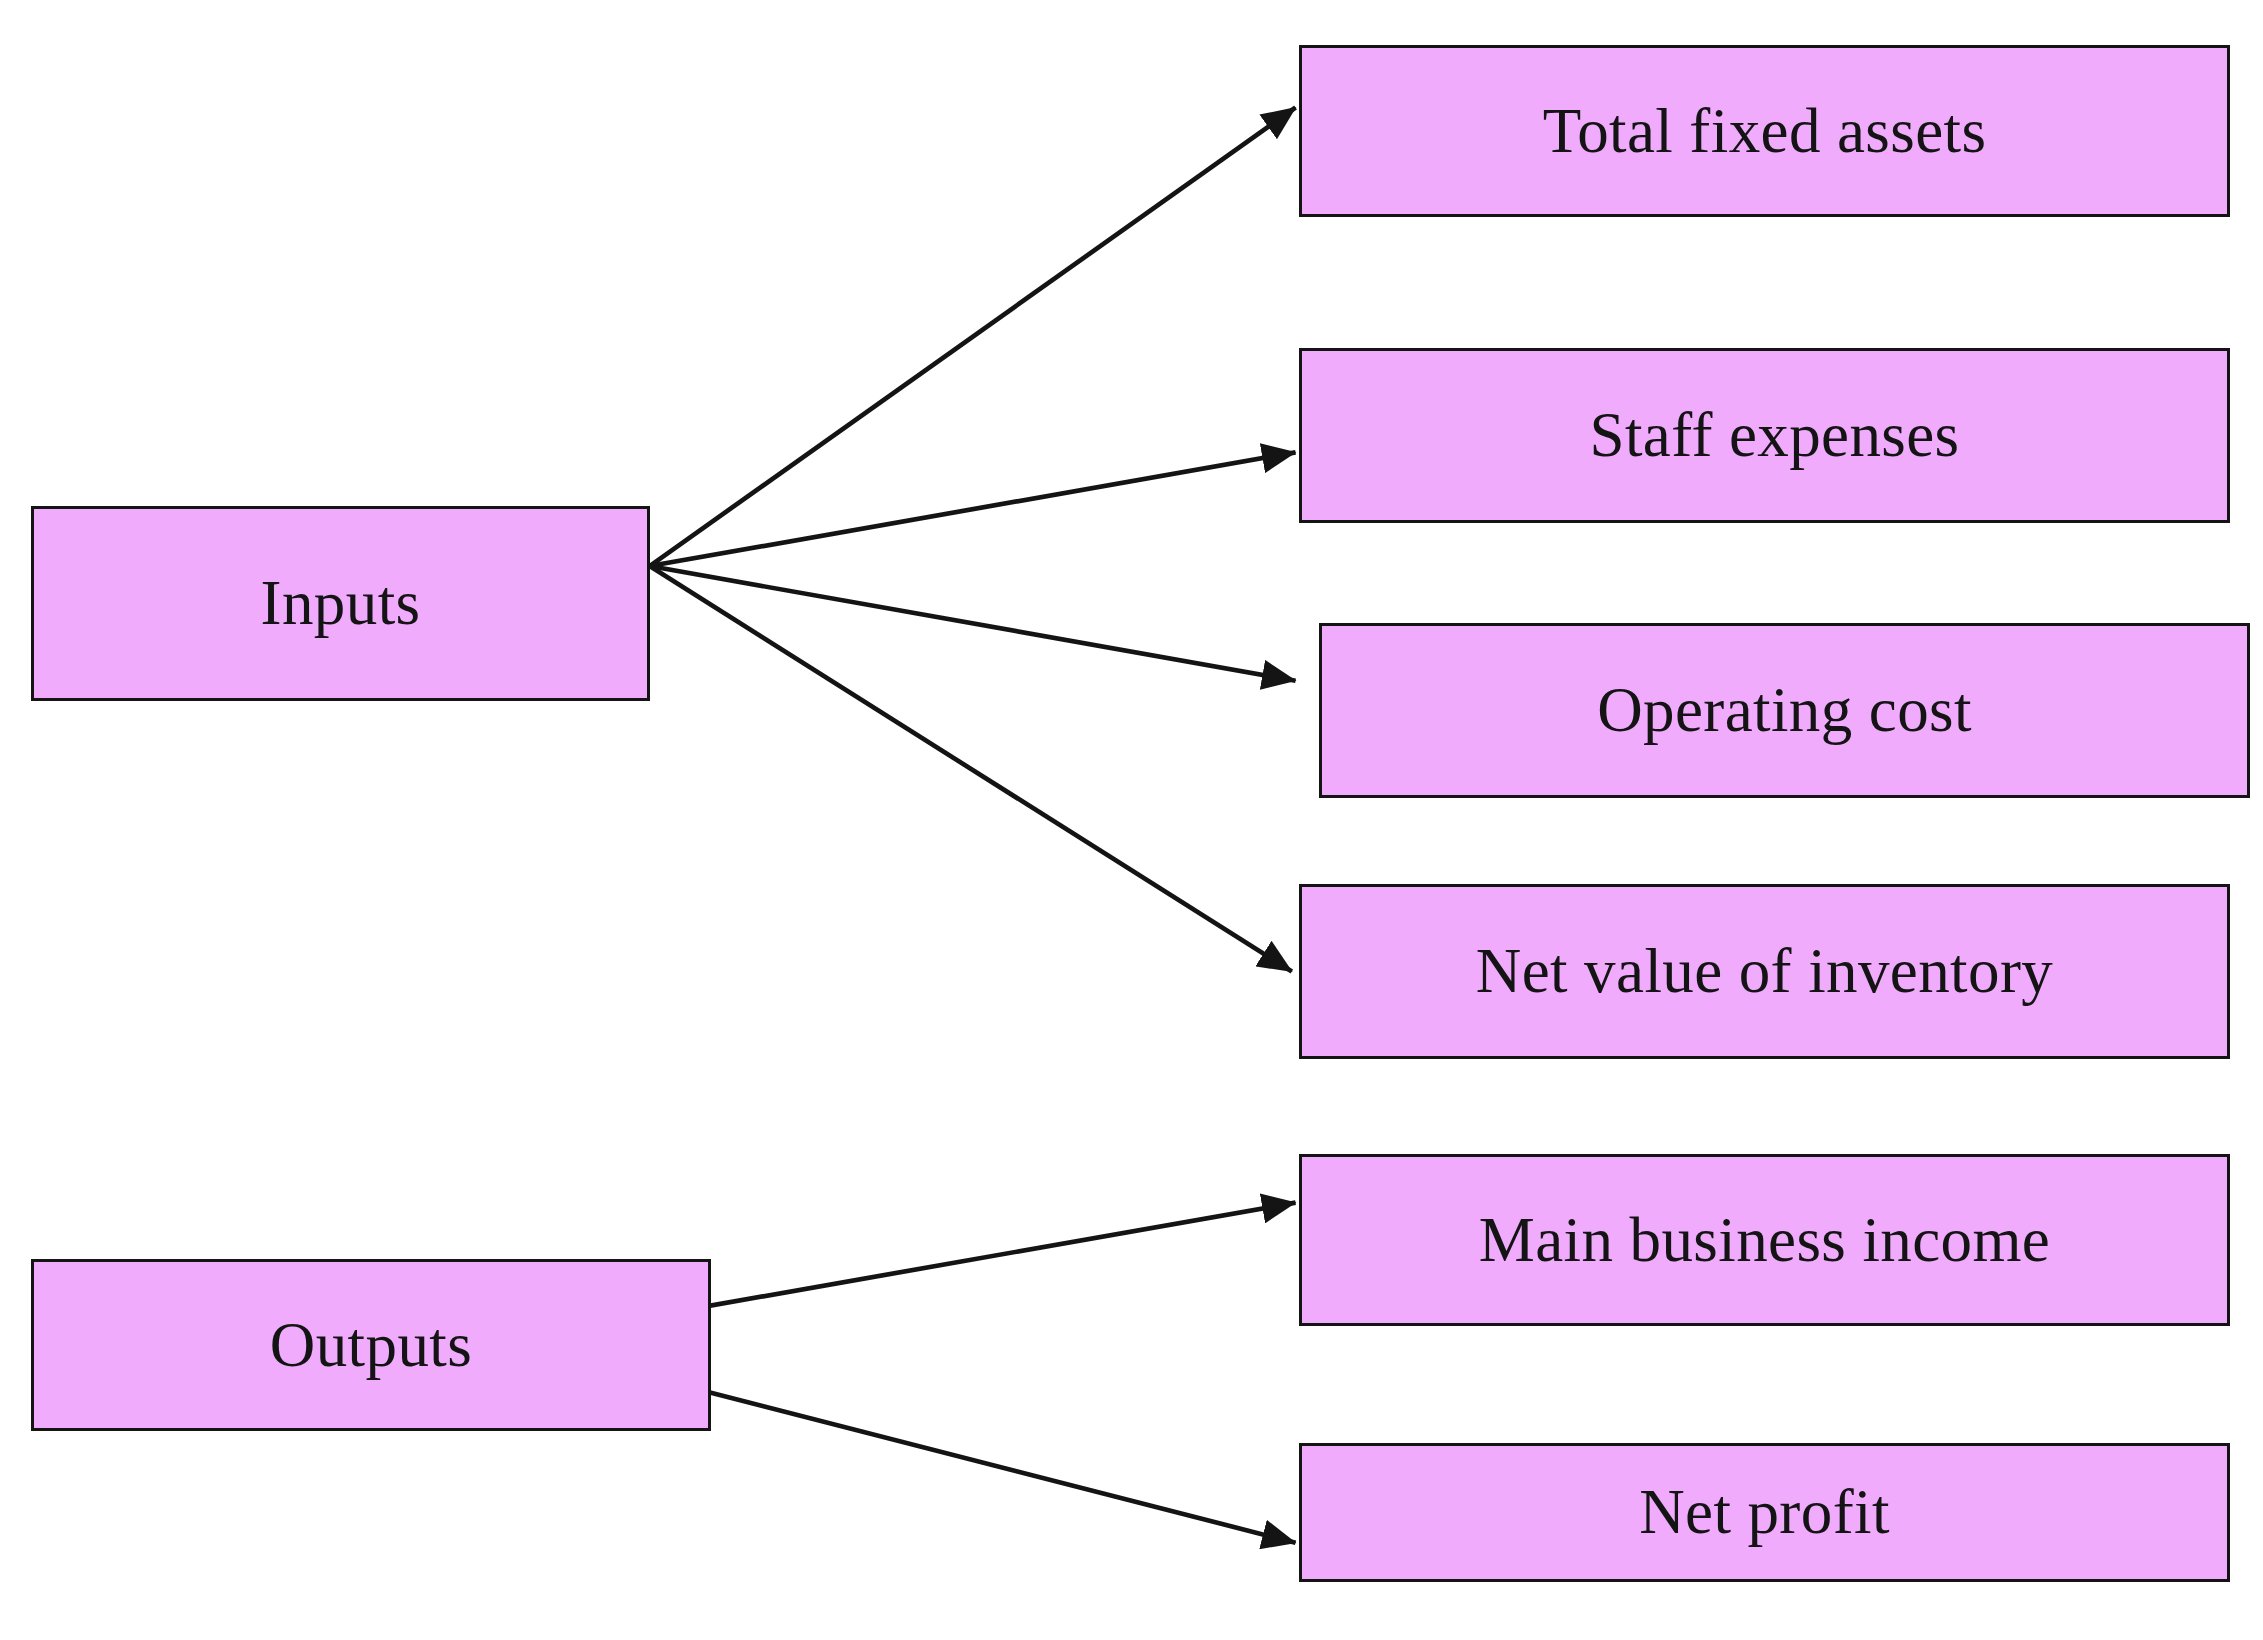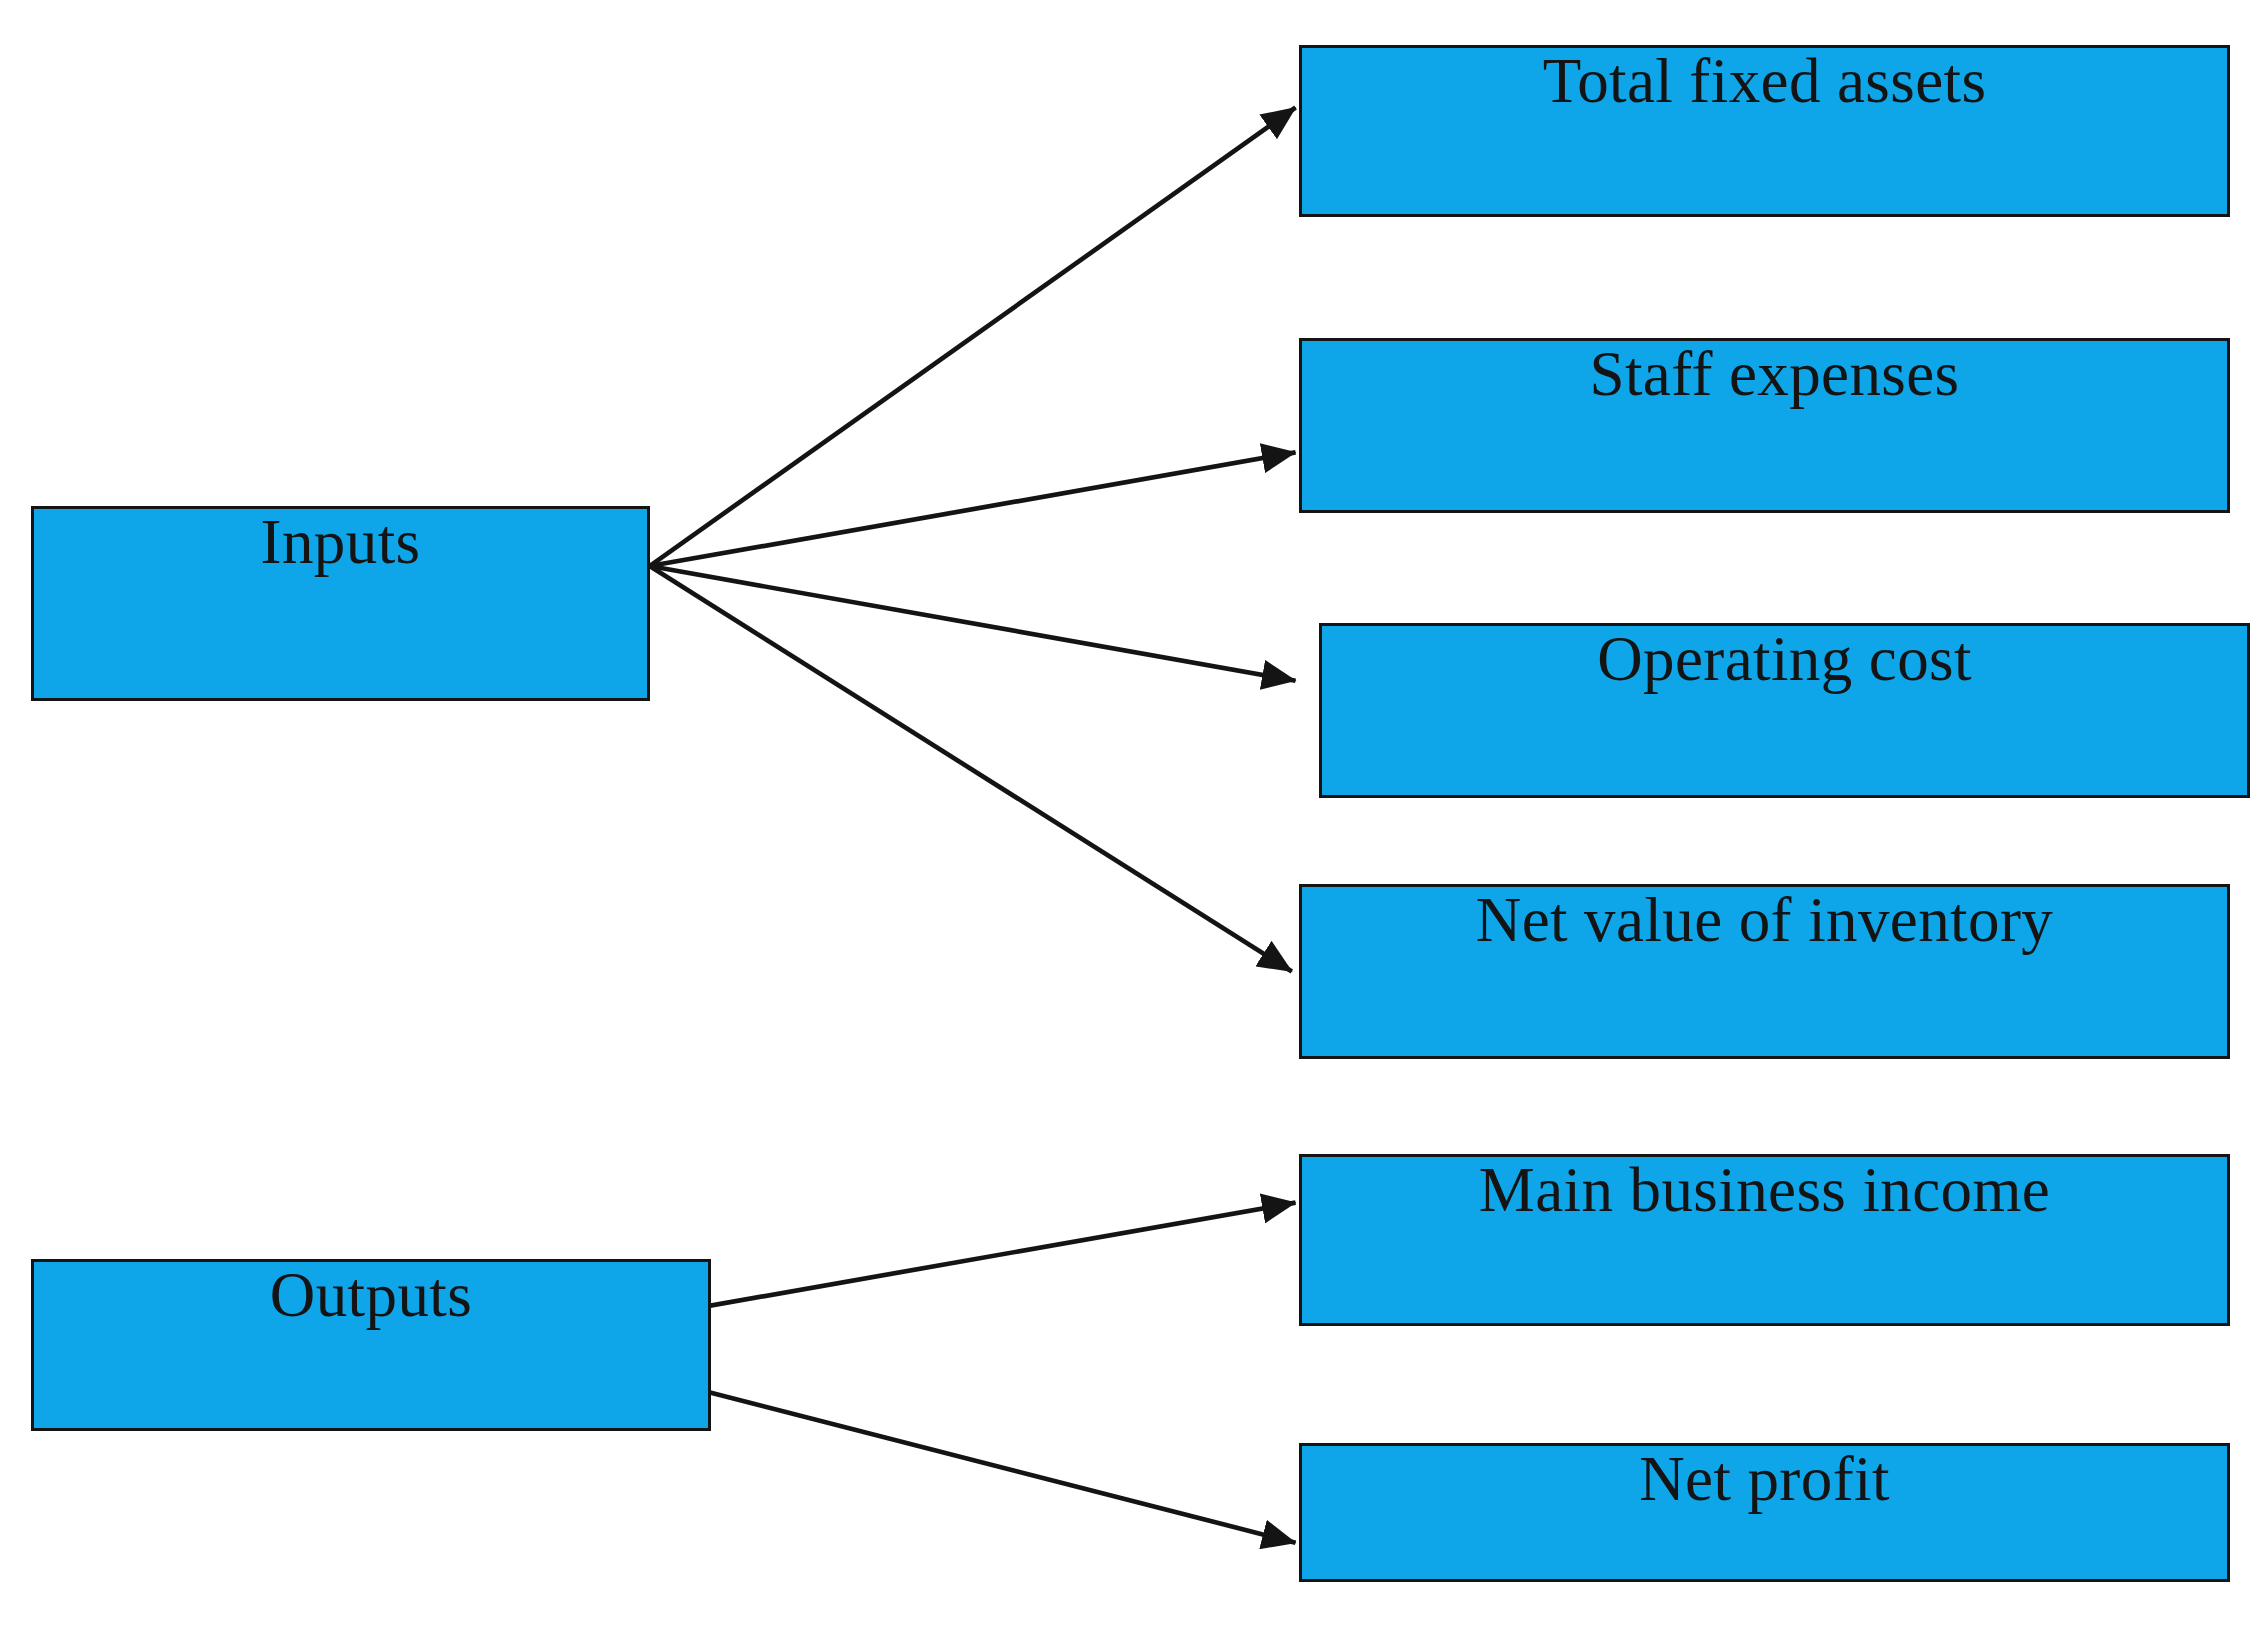--- a/index.html
+++ b/index.html
@@ -22,42 +22,43 @@
     position: absolute;
     left: 0;
     top: 0;
     width: 2263px;
     height: 1641px;
     pointer-events: none;
   }
   .node-box {
     position: absolute;
     box-sizing: border-box;
-    background: #0ea5e9;
+    background: #f0abfc;
     border: 3.7px solid #141414;
     display: flex;
+    align-items: center;
     justify-content: center;
     z-index: 2;
   }
   .node-label {
     font-family: "Liberation Serif", "DejaVu Serif", serif;
     font-size: 63px;
     line-height: 1.05;
     color: #141414;
     letter-spacing: 0.4px;
     white-space: nowrap;
     text-align: center;
   }
   
   #node-inputs  { left: 31px;  top: 506px;  width: 619px; height: 195px; }
   #node-outputs { left: 31px;  top: 1259px; width: 680px; height: 172px; }
   
   .right-node { left: 1299px; width: 931px; }
   #node-r0 { top: 45px;   height: 172px; }
-  #node-r1 { top: 338px;  height: 175px; padding-left: 20px; }
+  #node-r1 { top: 348px;  height: 175px; padding-left: 20px; }
   #node-r2 { top: 623px;  height: 175px; margin-left: 20px; }
   #node-r3 { top: 884px;  height: 175px; }
   #node-r4 { top: 1154px; height: 172px; }
   #node-r5 { top: 1443px; height: 139px; }
 </style>
 </head>
 <body>
 
 <div id="stage">
 

